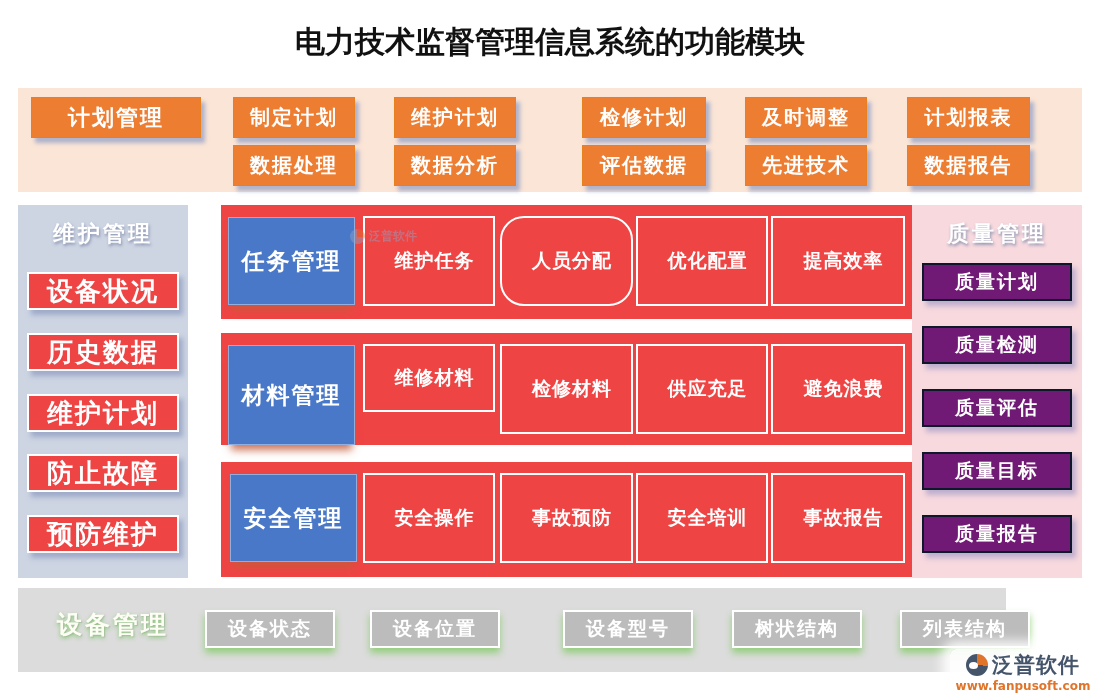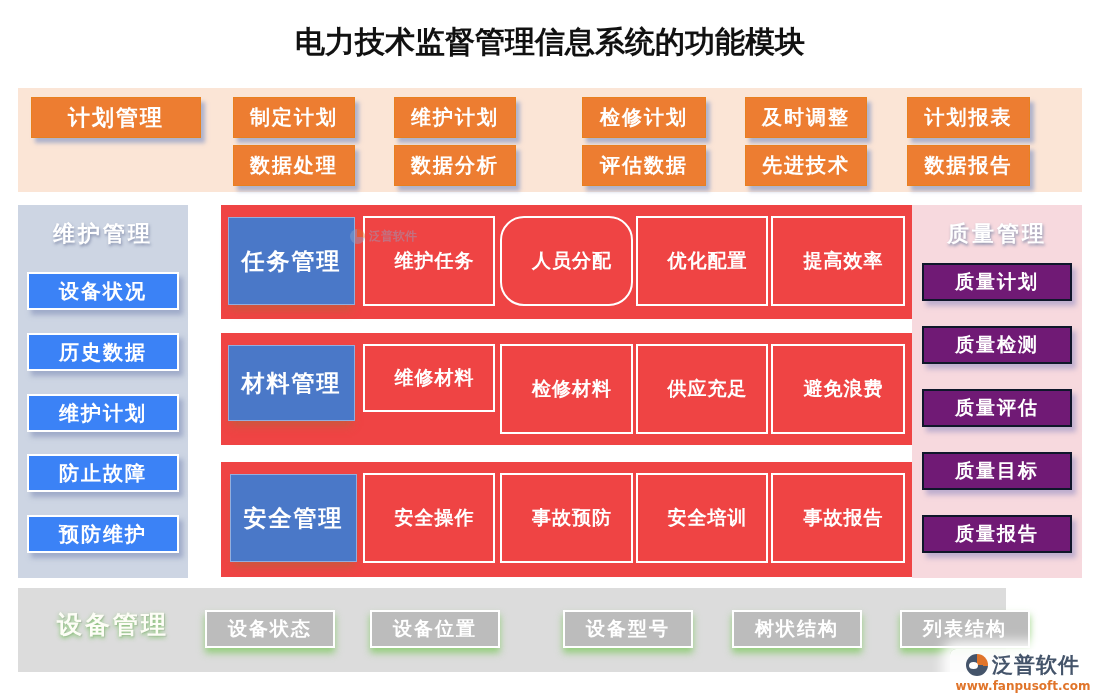--- a/index.html
+++ b/index.html
@@ -16,22 +16,22 @@
   .btn-orange{background:#ed7d31;color:#fff;display:flex;align-items:center;justify-content:center;
               font-size:20px;font-weight:700;box-shadow:4px 5px 4px rgba(150,162,200,.75);
               border:1px solid #e8801f;letter-spacing:2px;}
   .btn-orange.hdr{font-size:22px;}
 
   
   #left-panel{left:18px;top:205px;width:170px;height:373px;background:#cdd5e3;}
   #right-panel{left:912px;top:205px;width:170px;height:373px;background:#f7d9de;}
   .side-title{left:0;top:14px;width:100%;text-align:center;color:#fff;font-size:22px;font-weight:700;
               letter-spacing:3px;text-shadow:1px 2px 3px rgba(130,140,170,.9);}
-  .btn-teal{background:#3b82f6;color:#fff;border:2px solid #fff;display:flex;align-items:center;justify-content:center;
-            font-size:20px;font-weight:700;letter-spacing:2px;box-shadow:4px 5px 5px rgba(140,152,190,.7);}
+  .btn-teal{background:#ef4444;color:#fff;border:2px solid #fff;display:flex;align-items:center;justify-content:center;
+            font-size:26px;font-weight:700;letter-spacing:2px;box-shadow:4px 5px 5px rgba(140,152,190,.7);}
   .btn-red{background:#701a75;color:#fff;border:2px solid #0f172a;display:flex;align-items:center;justify-content:center;
            font-size:19px;font-weight:700;letter-spacing:2px;box-shadow:4px 5px 5px rgba(165,155,200,.7);}
 
   
   .center-row{left:198px;width:705px;background:#ef4444;margin-left:23px;}
   .label-blue{background:#4a78c8;color:#fff;border:1px solid rgba(255,255,255,.4);
               display:flex;align-items:center;justify-content:center;font-size:23px;font-weight:700;letter-spacing:2px;
               box-shadow:0 8px 8px -3px rgba(196,92,60,.85);}
   .cell-blue{border:2px solid #fff;color:#fff;display:flex;align-items:center;justify-content:center;
              font-size:19px;font-weight:700;letter-spacing:1px;padding-left:11px;}
@@ -94,21 +94,21 @@
 
   <div class="abs center-row" style="top:205px;height:114px;">
     <div class="abs label-blue" style="left:7px;top:12px;width:127px;height:88px;">任务管理</div>
     <div class="abs cell-blue" style="left:142px;top:11px;width:132px;height:90px;">维护任务</div>
     <div class="abs cell-blue" style="left:279px;top:11px;width:133px;height:90px;border-radius:24px;">人员分配</div>
     <div class="abs cell-blue" style="left:415px;top:11px;width:132px;height:90px;">优化配置</div>
     <div class="abs cell-blue" style="left:550px;top:11px;width:134px;height:90px;">提高效率</div>
   </div>
 
   <div class="abs center-row" style="top:333px;height:112px;">
-    <div class="abs label-blue" style="left:7px;top:12px;width:127px;height:76px;">材料管理</div>
+    <div class="abs label-blue" style="left:7px;top:12px;width:127px;height:100px;">材料管理</div>
     <div class="abs cell-blue" style="left:142px;top:11px;width:132px;height:68px;">维修材料</div>
     <div class="abs cell-blue" style="left:279px;top:11px;width:133px;height:90px;">检修材料</div>
     <div class="abs cell-blue" style="left:415px;top:11px;width:132px;height:90px;">供应充足</div>
     <div class="abs cell-blue" style="left:550px;top:11px;width:134px;height:90px;">避免浪费</div>
   </div>
 
   <div class="abs center-row" style="top:462px;height:115px;">
     <div class="abs label-blue" style="left:9px;top:12px;width:127px;height:88px;">安全管理</div>
     <div class="abs cell-blue" style="left:142px;top:11px;width:132px;height:90px;">安全操作</div>
     <div class="abs cell-blue" style="left:279px;top:11px;width:133px;height:90px;">事故预防</div>

